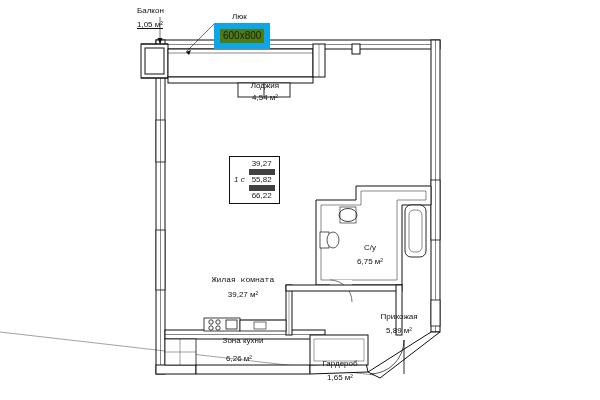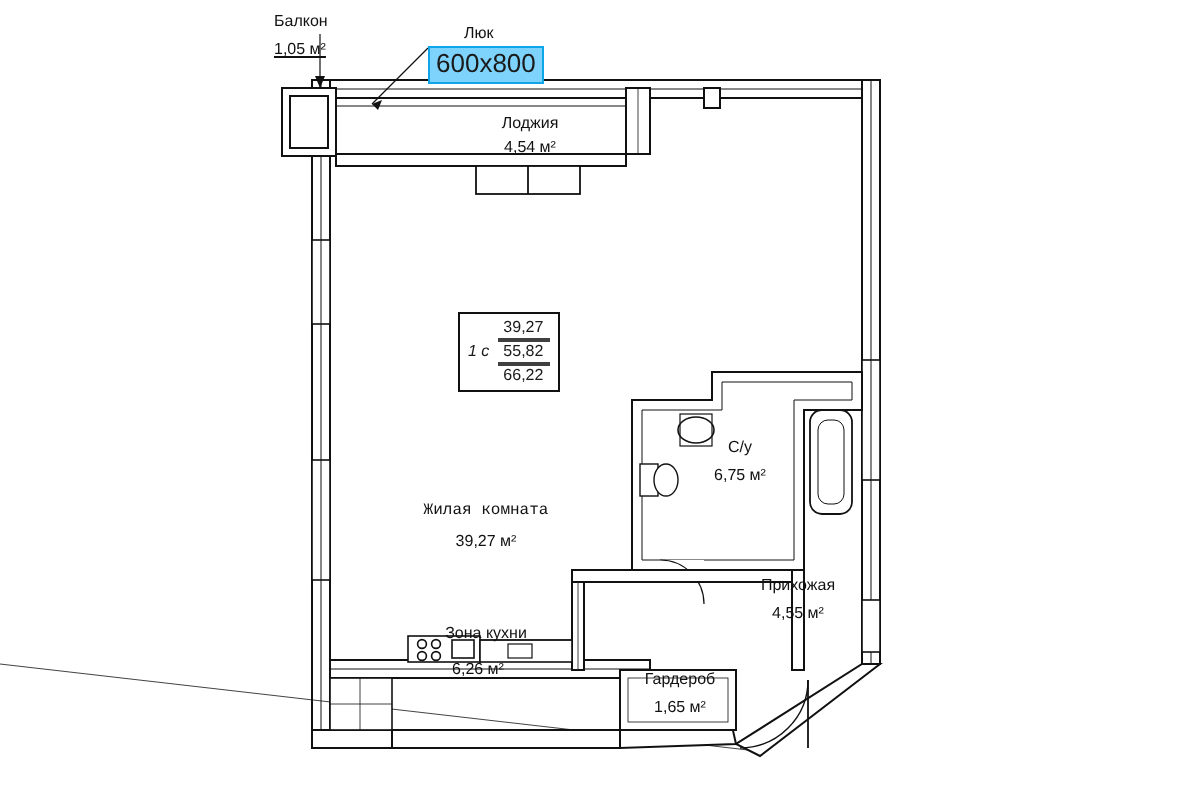--- a/index.html
+++ b/index.html
@@ -19,44 +19,44 @@
     width: 600px;
     height: 304px;
   }
   .lbl {
     position: absolute;
     font-size: 8px;
     line-height: 1.15;
     color: #111;
     white-space: nowrap;
   }
-  .lbl.c { text-align: center; transform: translateX(-50%); }
+  .lbl.c { text-align: center; transform: translateX(-50%); margin-top: 24px; }
   .boxlbl {
     position: absolute;
-    border: 1px solid #0ea5e9;
-    background: #7dd3fc;
-    font-size: 13px;
+    border: 6px solid #0ea5e9;
+    background: #4d7c0f;
+    font-size: 10px;
     line-height: 1.15;
     padding: 1px 3px;
     white-space: nowrap;
   }
   .statbox {
     position: absolute;
     border: 1px solid #111;
     background: #fff;
     font-size: 8px;
     line-height: 1.25;
     padding: 2px 4px 2px 4px;
     display: flex;
     align-items: center;
     gap: 4px;
   }
   .statbox .rooms { font-size: 8px; font-style: italic; }
   .statbox .nums { text-align: center; }
-  .statbox .nums span { display: block; border-bottom: 2px solid #404040; padding: 0 3px;}
+  .statbox .nums span { display: block; border-bottom: 6px solid #404040; padding: 0 3px;}
   .statbox .nums span:last-child { border-bottom: none; }
   svg { position: absolute; left: 0; top: 0; }
 </style>
 </head>
 <body>
 
 <div id="plan">
 
   <svg width="600" height="400" viewBox="0 0 600 400">
 
@@ -196,21 +196,21 @@
   <div class="lbl c" style="left:265px; top:57px;">Лоджия</div>
   <div class="lbl c" style="left:265px; top:69px;">4,54 м²</div>
 
   <div class="lbl c" style="left:243px; top:251px;font-family:Liberation Mono, monospace;">Жилая комната</div>
   <div class="lbl c" style="left:243px; top:266px;">39,27 м²</div>
 
   <div class="lbl c" style="left:370px; top:219px;">С/у</div>
   <div class="lbl c" style="left:370px; top:233px;">6,75 м²</div>
 
   <div class="lbl c" style="left:399px; top:288px;">Прихожая</div>
-  <div class="lbl c" style="left:399px; top:302px;">4,55 м²</div>
+  <div class="lbl c" style="left:399px; top:302px;">5,89 м²</div>
 
   <div class="lbl c" style="left:243px; top:312px;text-align:right;">Зона кухни</div>
   <div class="lbl c" style="left:239px; top:330px;">6,26 м²</div>
 
   <div class="lbl c" style="left:340px; top:335px;">Гардероб</div>
   <div class="lbl c" style="left:340px; top:349px;">1,65 м²</div>
 
   <div class="statbox" style="left:229px; top:156px;">
     <div class="rooms">1 с</div>
     <div class="nums">

